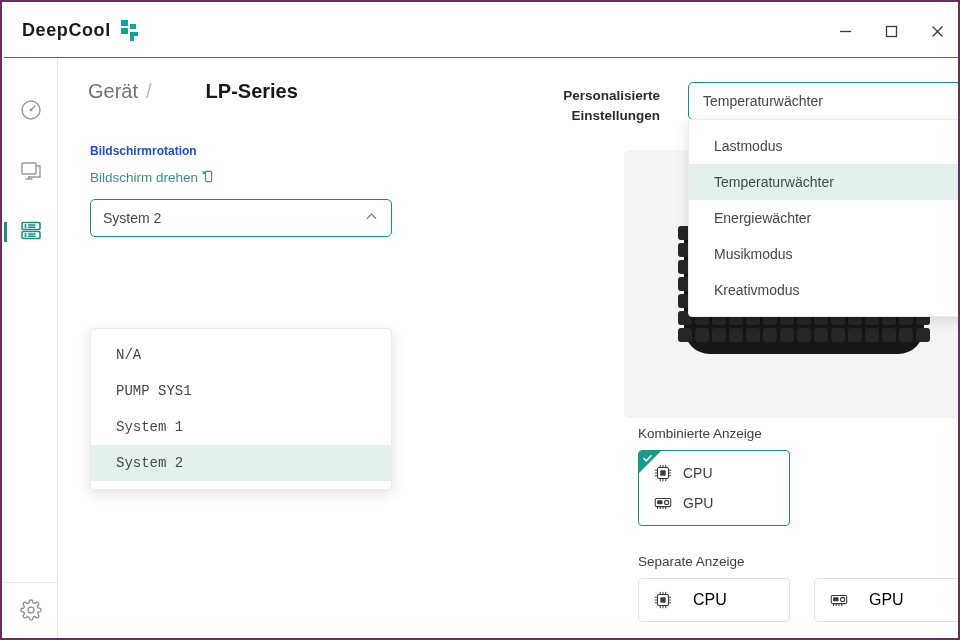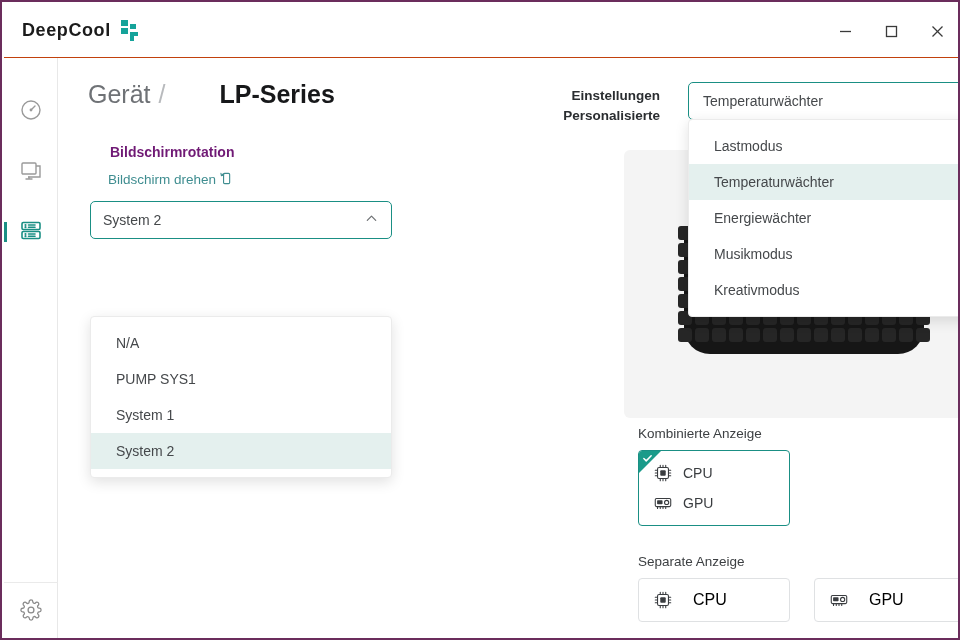--- a/index.html
+++ b/index.html
@@ -63,34 +63,34 @@
 
   
   .content {
     position: absolute; left: 56px; top: 56px;
     width: 902px; height: 582px;
     background: #ffffff;
   }
 
   .breadcrumb {
     position: absolute; left: 30px; top: 22px;
-    font-size: 25px; color: #6f7276;
+    font-size: 20px; color: #6f7276;
     display: flex; align-items: baseline; gap: 8px;
   }
   .breadcrumb .sep { color: #b8babd; }
   .breadcrumb .cur { color: #17181a; font-weight: bold; padding-left: 46px; }
 
   
   .left-col { position: absolute; left: 32px; top: 86px; width: 360px; }
   .sec-title {
-    font-size: 14px; font-weight: bold; color: #701a75; margin-bottom: 10px; margin-left: 20px;
+    font-size: 12px; font-weight: bold; color: #1d4ed8; margin-bottom: 10px;
   }
   .rot-link {
     display: inline-flex; align-items: center; gap: 1px;
-    font-size: 13.5px; color: #3f8d90; margin-left: 18px; margin-bottom: 12px;
+    font-size: 13.5px; color: #3f8d90; margin-bottom: 12px;
     cursor: pointer;
   }
   .sub-label {
     font-size: 13.5px; color: #3d4043; margin-left: 18px; margin-top: 10px; margin-bottom: 8px;
   }
 
   .select {
     position: relative; margin-left: 0;
     width: 302px; height: 38px;
     border: 1px solid #1a8f84; border-radius: 5px;
@@ -293,33 +293,33 @@
 
       <div class="select">
         <span>System 2</span>
         <span class="chev">
           <svg width="15" height="15" viewBox="0 0 16 16" fill="none" stroke="currentColor" stroke-width="1.3">
             <path d="M3.5 10 L8 5.5 L12.5 10" stroke-linecap="round" stroke-linejoin="round"></path>
           </svg>
         </span>
       </div>
 
-      <div class="dropdown" id="left-dd" style="left:0; top:172px; width:302px;">
+      <div class="dropdown" id="left-dd" style="left:0; top:184px; width:302px;font-family:Liberation Mono, monospace;">
           <div class="dd-item">N/A</div>
           <div class="dd-item">PUMP SYS1</div>
           <div class="dd-item">System 1</div>
           <div class="dd-item sel">System 2</div>
         </div>
     </div>
 
     <div class="right-col">
 
       <div class="pers-label">
+        <div>Personalisierte</div>
         <div>Einstellungen</div>
-        <div>Personalisierte</div>
       </div>
 
       <div class="sel-right">
         <span>Temperaturwächter</span>
         <span class="chev">
           <svg width="15" height="15" viewBox="0 0 16 16" fill="none" stroke="currentColor" stroke-width="1.3">
             <path d="M3.5 10 L8 5.5 L12.5 10" stroke-linecap="round" stroke-linejoin="round"></path>
           </svg>
         </span>
       </div>

